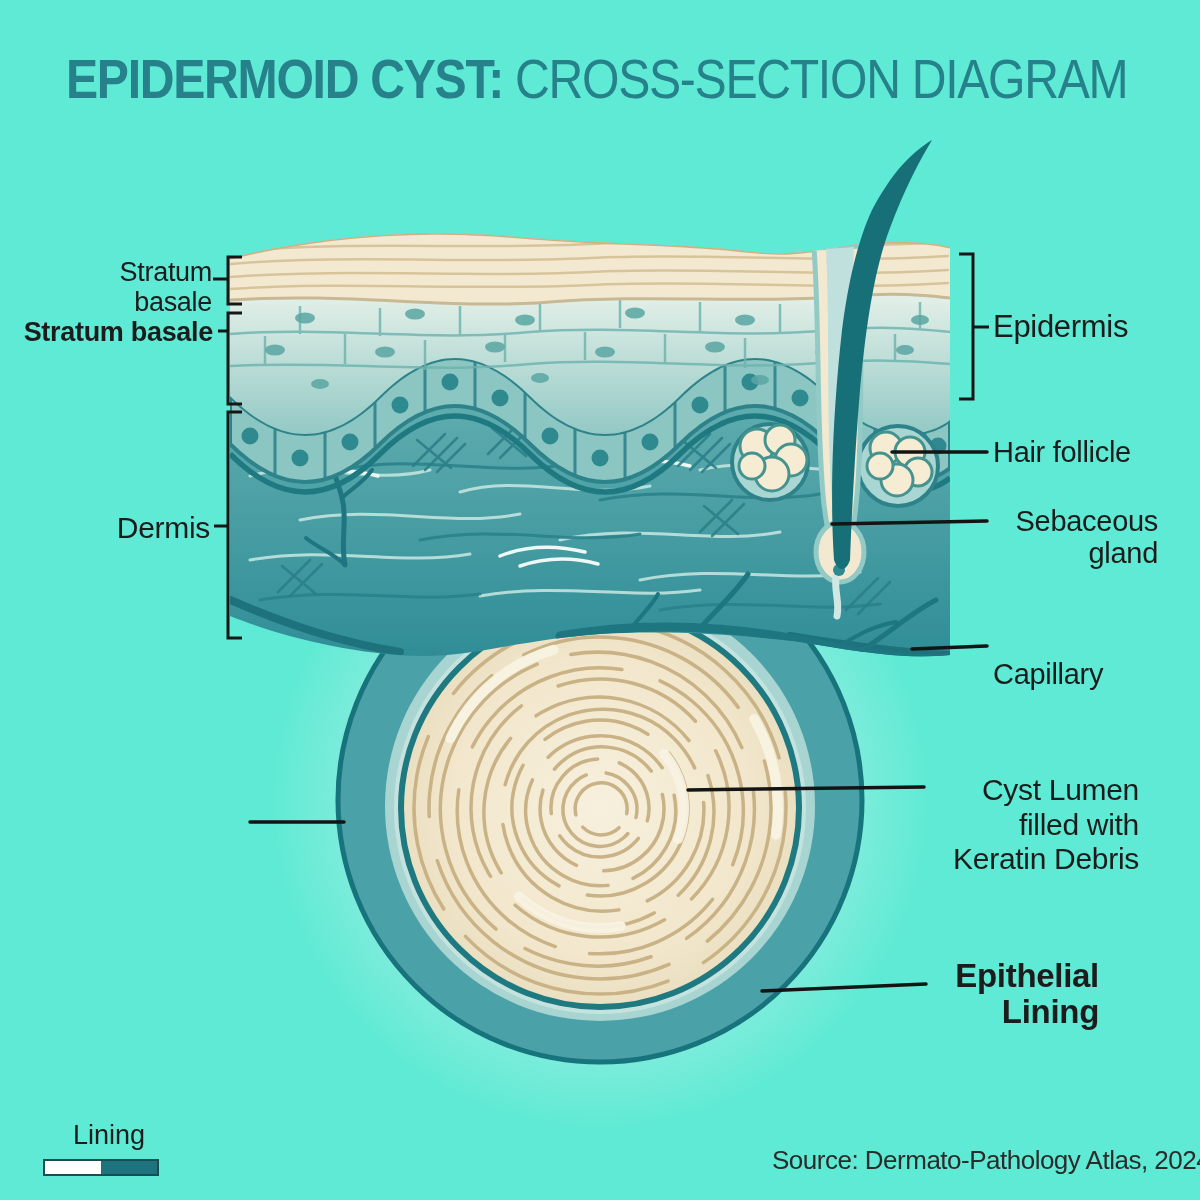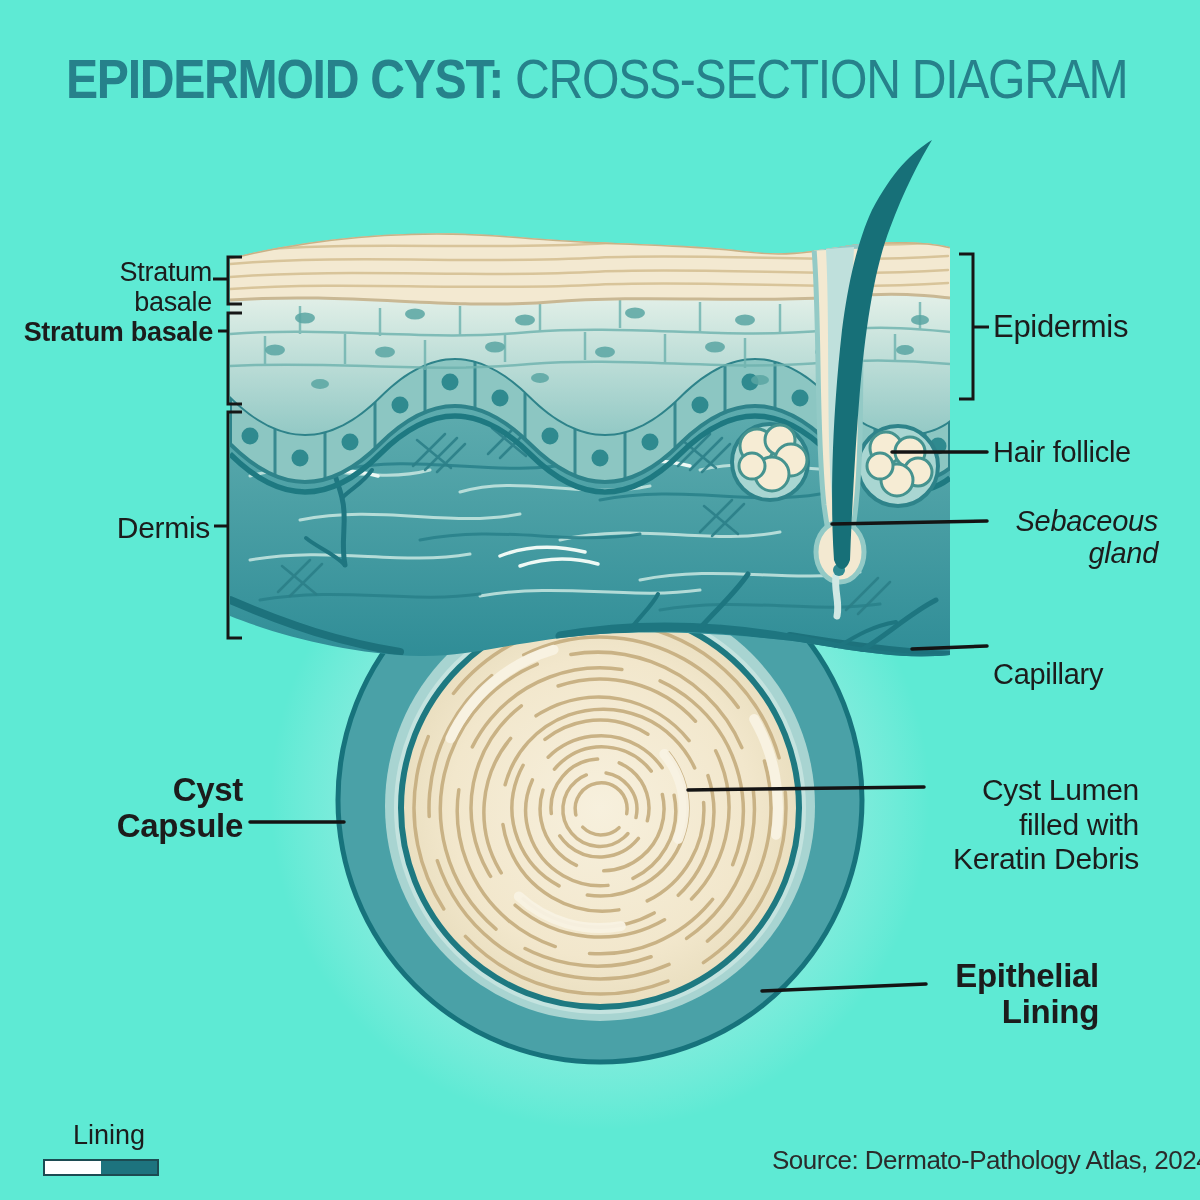--- a/index.html
+++ b/index.html
@@ -325,25 +325,24 @@
 
   <div class="title">
     <span class="title-scale">
       <span class="title-bold">EPIDERMOID CYST:</span><span class="title-reg"> CROSS-SECTION DIAGRAM</span>
     </span>
   </div>
 
   <div class="lbl r" style="left:82px;top:258px;width:130px;font-size:27px;">Stratum basale</div>
   <div class="lbl r" style="left:23px;top:318px;width:190px;font-size:27px;white-space:nowrap;font-weight:bold;">Stratum basale</div>
   <div class="lbl r" style="left:110px;top:511px;width:100px;font-size:30px;">Dermis</div>
-  <div class="lbl r b" style="left:103px;top:772px;width:140px;font-size:33px;">Cyst Capsule</div>
 
   <div class="lbl" style="left:993px;top:310px;font-size:31px;">Epidermis</div>
   <div class="lbl" style="left:993px;top:437px;font-size:29px;white-space:nowrap;">Hair follicle</div>
-  <div class="lbl" style="left:993px;top:506px;width:165px;font-size:29px;font-style:italic;">Sebaceous gland</div>
+  <div class="lbl" style="left:993px;top:506px;width:165px;font-size:29px;">Sebaceous gland</div>
   <div class="lbl" style="left:993px;top:631px;font-size:29px;margin-top:28px;">Capillary</div>
   <div class="lbl b" style="left:929px;top:958px;width:170px;font-size:33px;">Epithelial Lining</div>
   <div class="lbl" style="left:929px;top:773px;width:210px;font-size:30px;line-height:1.15;">Cyst Lumen filled with Keratin Debris</div>
 
   <div class="scale-label">Lining</div>
   <div class="scale-bar"></div>
   <div class="source">Source: Dermato-Pathology Atlas, 2024</div>
 
 </div>
 

